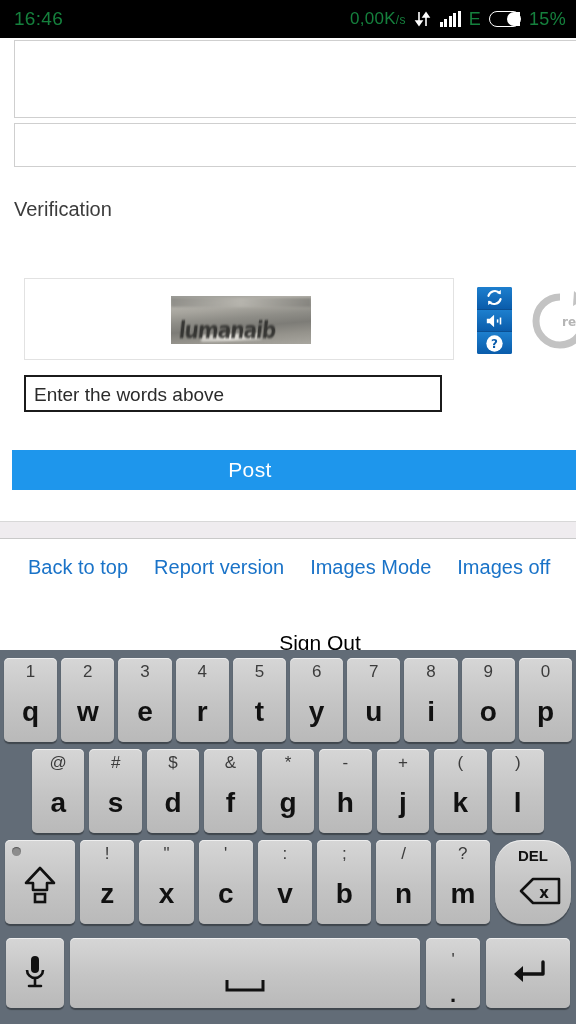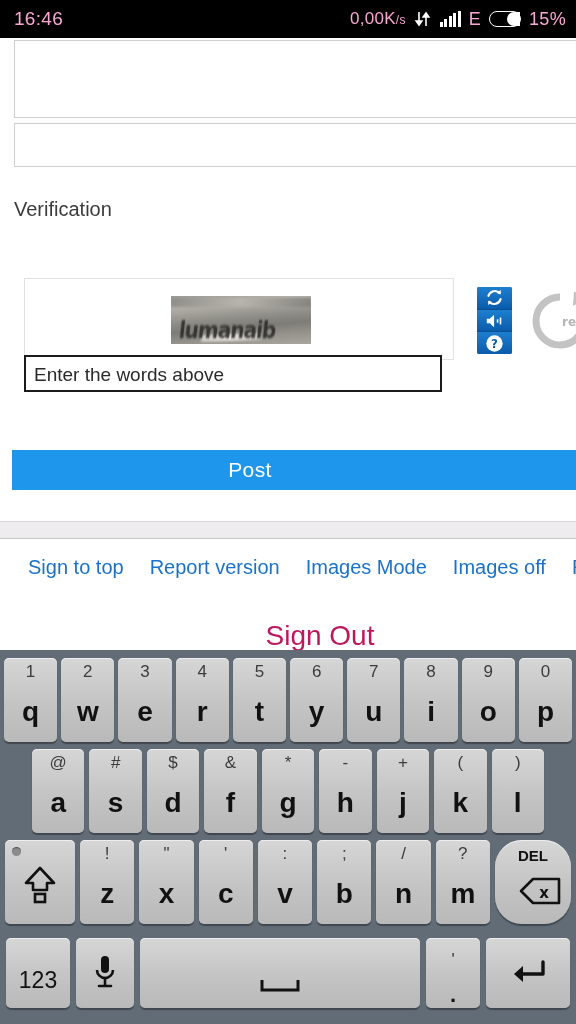--- a/index.html
+++ b/index.html
@@ -6,21 +6,21 @@
   html, body {
     width:576px; height:1024px;
     font-family:"Liberation Sans", sans-serif;
     background:#ffffff; overflow:hidden;
   }
   body { position:relative; }
 
   
   #statusbar{
     position:absolute; top:0; left:0; width:576px; height:38px;
-    background:#000; color:#f9a8d4; display:flex; align-items:center;
+    background:#000; color:#15803d; display:flex; align-items:center;
     padding:0 10px 0 14px; font-size:18px; letter-spacing:.3px;
   }
   #statusbar .clock{ font-size:19px; }
   #statusbar .right{ margin-left:auto; display:flex; align-items:center; gap:8px; }
   .net-speed{ font-size:17px; }
   .net-speed .unit{ font-size:12px; }
   .arrows{ display:inline-flex; align-items:center; width:18px; height:18px; }
   .bars{ display:inline-flex; align-items:flex-end; gap:1.5px; height:16px; }
   .bars i{ display:block; width:3px; background:#fff; }
   .bars i:nth-child(1){height:5px;} .bars i:nth-child(2){height:8px;}
@@ -89,21 +89,21 @@
     background:linear-gradient(180deg,#1d7fce 0%,#0a5cab 100%);
     border-bottom:1px solid #0a4f93;
   }
   .captcha-btns .cbtn:last-child{ border-bottom:none; }
 
   .recaptcha-logo{
     position:absolute; left:528px; top:251px; width:64px; height:64px;
   }
 
   .captcha-input{
-    position:absolute; left:24px; top:317px; width:418px; height:37px;
+    position:absolute; left:24px; top:337px; width:418px; height:37px;
     border:2px solid #1b1b1b; background:#fff;
   }
   .captcha-input .ph{
     position:absolute; left:8px; top:7px; font-size:19px; color:#2b2b2b;
   }
 
   .post-btn{
     position:absolute; left:12px; top:412px; width:600px; height:40px;
     background:#1e96ec; color:#fff; display:flex; align-items:center;
     justify-content:center; font-size:21px; letter-spacing:.4px;
@@ -121,21 +121,21 @@
     display:flex; align-items:center; gap:26px; padding-left:28px;
     white-space:nowrap;
   }
   .footer-links a{
     color:#1a73c8; font-size:20px; text-decoration:none; cursor:pointer;
   }
   .signout-row{
     position:absolute; left:0; top:582px; width:640px;
     display:flex; justify-content:center;
   }
-  .signout-row a{ color:#be185d; font-size:28px; text-decoration:none; cursor:pointer; }
+  .signout-row a{ color:#000000; font-size:21px; text-decoration:none; cursor:pointer;margin-top:11px; }
 
   
   #keyboard{
     position:absolute; left:0; top:650px; width:576px; height:374px;
     background:#626c77;
     display:flex; flex-direction:column; padding:4px 2px 5px;
   }
   .kb-row{ display:flex; flex:1; align-items:center; }
   .kb-row.r1{ padding:0 2px; gap:4px; }
   .kb-row.r2{ padding:0 30px; gap:5px; }
@@ -276,21 +276,21 @@
     <span class="ph">Enter the words above</span>
   </div>
 
   <div class="post-btn">
     <span class="lbl">Post</span>
   </div>
 
   <div class="sep-bar"></div>
 
   <div class="footer-links">
-    <a>Sign to top</a>
+    <a>Back to top</a>
     <a>Report version</a>
     <a>Images Mode</a>
     <a>Images off</a>
     <a>Report</a>
   </div>
 
   <div class="signout-row">
     <a>Sign Out</a>
   </div>
 
@@ -419,23 +419,20 @@
     <div class="key del">
       <span class="delword">DEL</span>
       <svg width="60" height="34" viewBox="0 0 60 34" style="margin-top:18px">
         <path d="M18 17 L30 5 H56 V29 H30 Z" fill="none" stroke="#111" stroke-width="2.6" stroke-linejoin="round"></path>
         <text x="41" y="24" font-size="15" font-weight="bold" text-anchor="middle" fill="#111" font-family="DejaVu Sans, sans-serif">x</text>
       </svg>
     </div>
   </div>
 
   <div class="kb-row r4">
-    <div class="key num">
-        <span class="main">123</span>
-      </div>
     <div class="key mic">
       <svg width="28" height="42" viewBox="0 0 28 42">
         <rect x="10" y="4" width="8" height="17" rx="4" fill="#111"></rect>
         <path d="M6 18 a8 8 0 0 0 16 0" fill="none" stroke="#111" stroke-width="2.6"></path>
         <path d="M14 26 V33 M8 34 H20" stroke="#111" stroke-width="2.6" stroke-linecap="round"></path>
       </svg>
     </div>
     <div class="key space">
       <svg width="44" height="18" viewBox="0 0 44 18" style="margin-top:26px">
         <path d="M4 3 V13 H40 V3" fill="none" stroke="#111" stroke-width="3" stroke-linejoin="miter"></path>

